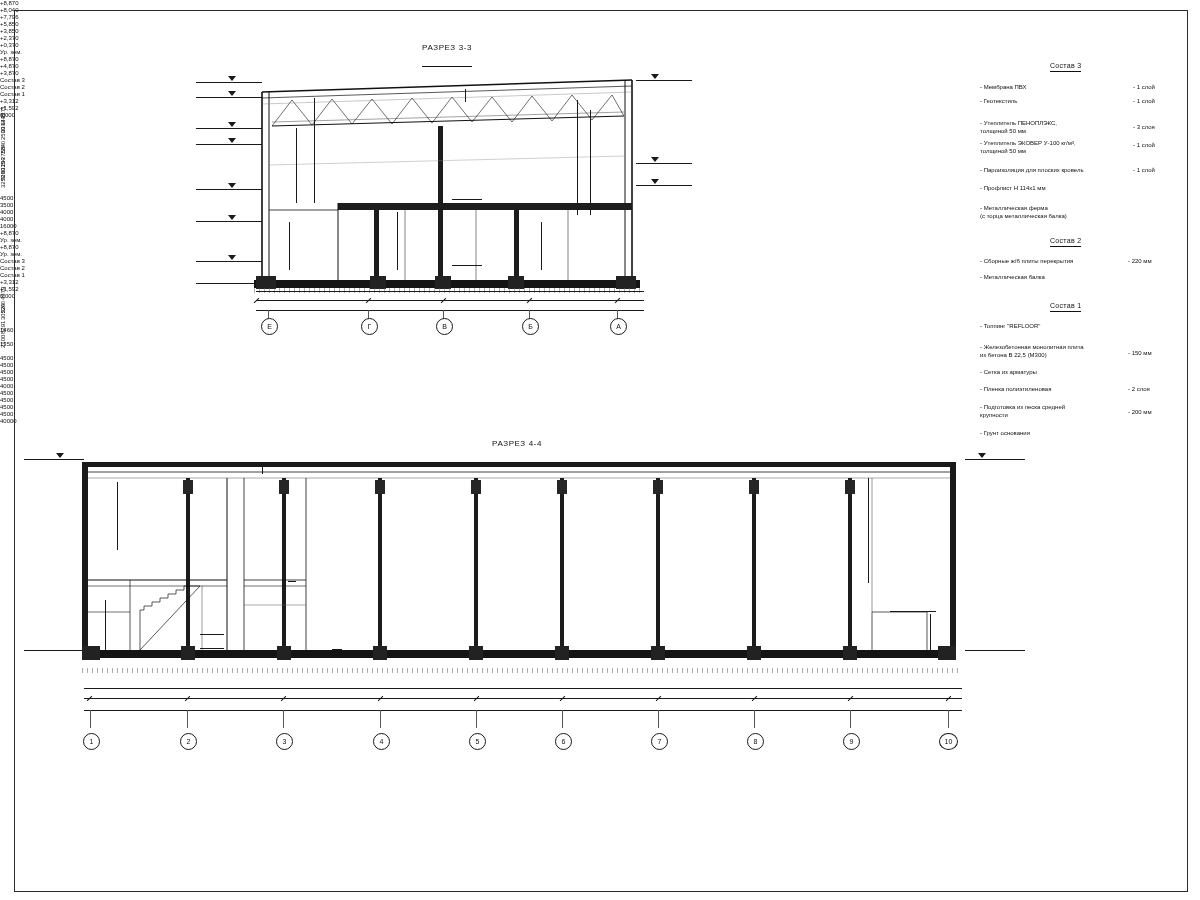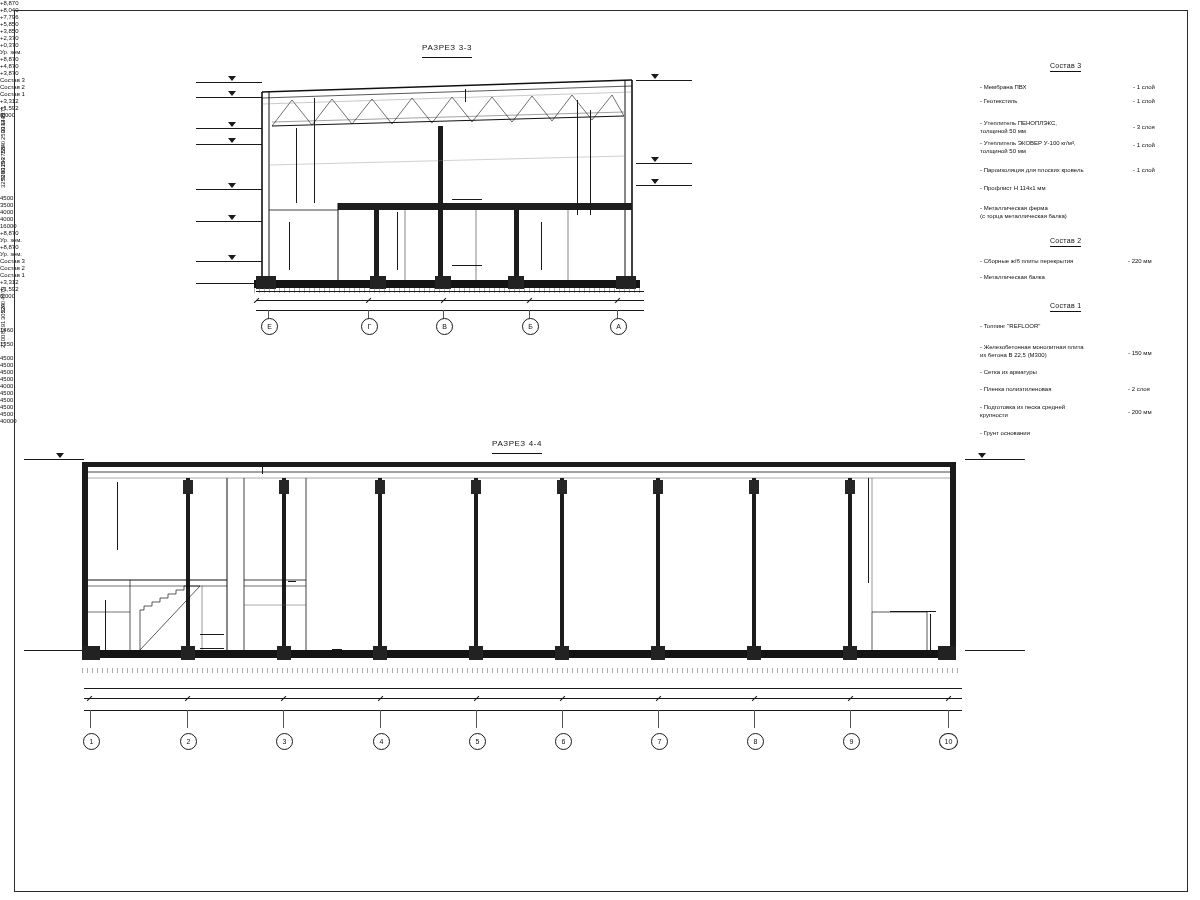--- a/index.html
+++ b/index.html
@@ -34,21 +34,21 @@
     line-height: 8px;
     white-space: nowrap;
     letter-spacing: 0.1px;
   }
   .t6 { font-size: 6px; line-height: 7px; }
   .t5 { font-size: 5.5px; line-height: 6.5px; }
   .title {
     font-size: 8px;
     letter-spacing: 0.6px;
     border-bottom: 1px solid #111;
-    padding-bottom: 5px;
+    padding-bottom: 14px;
   }
   .spec-head {
     font-size: 7px;
     letter-spacing: 0.3px;
     border-bottom: 1px solid #111;
     padding-bottom: 1px;
   }
   .vert {
     transform-origin: 0 0;
     transform: rotate(-90deg);

